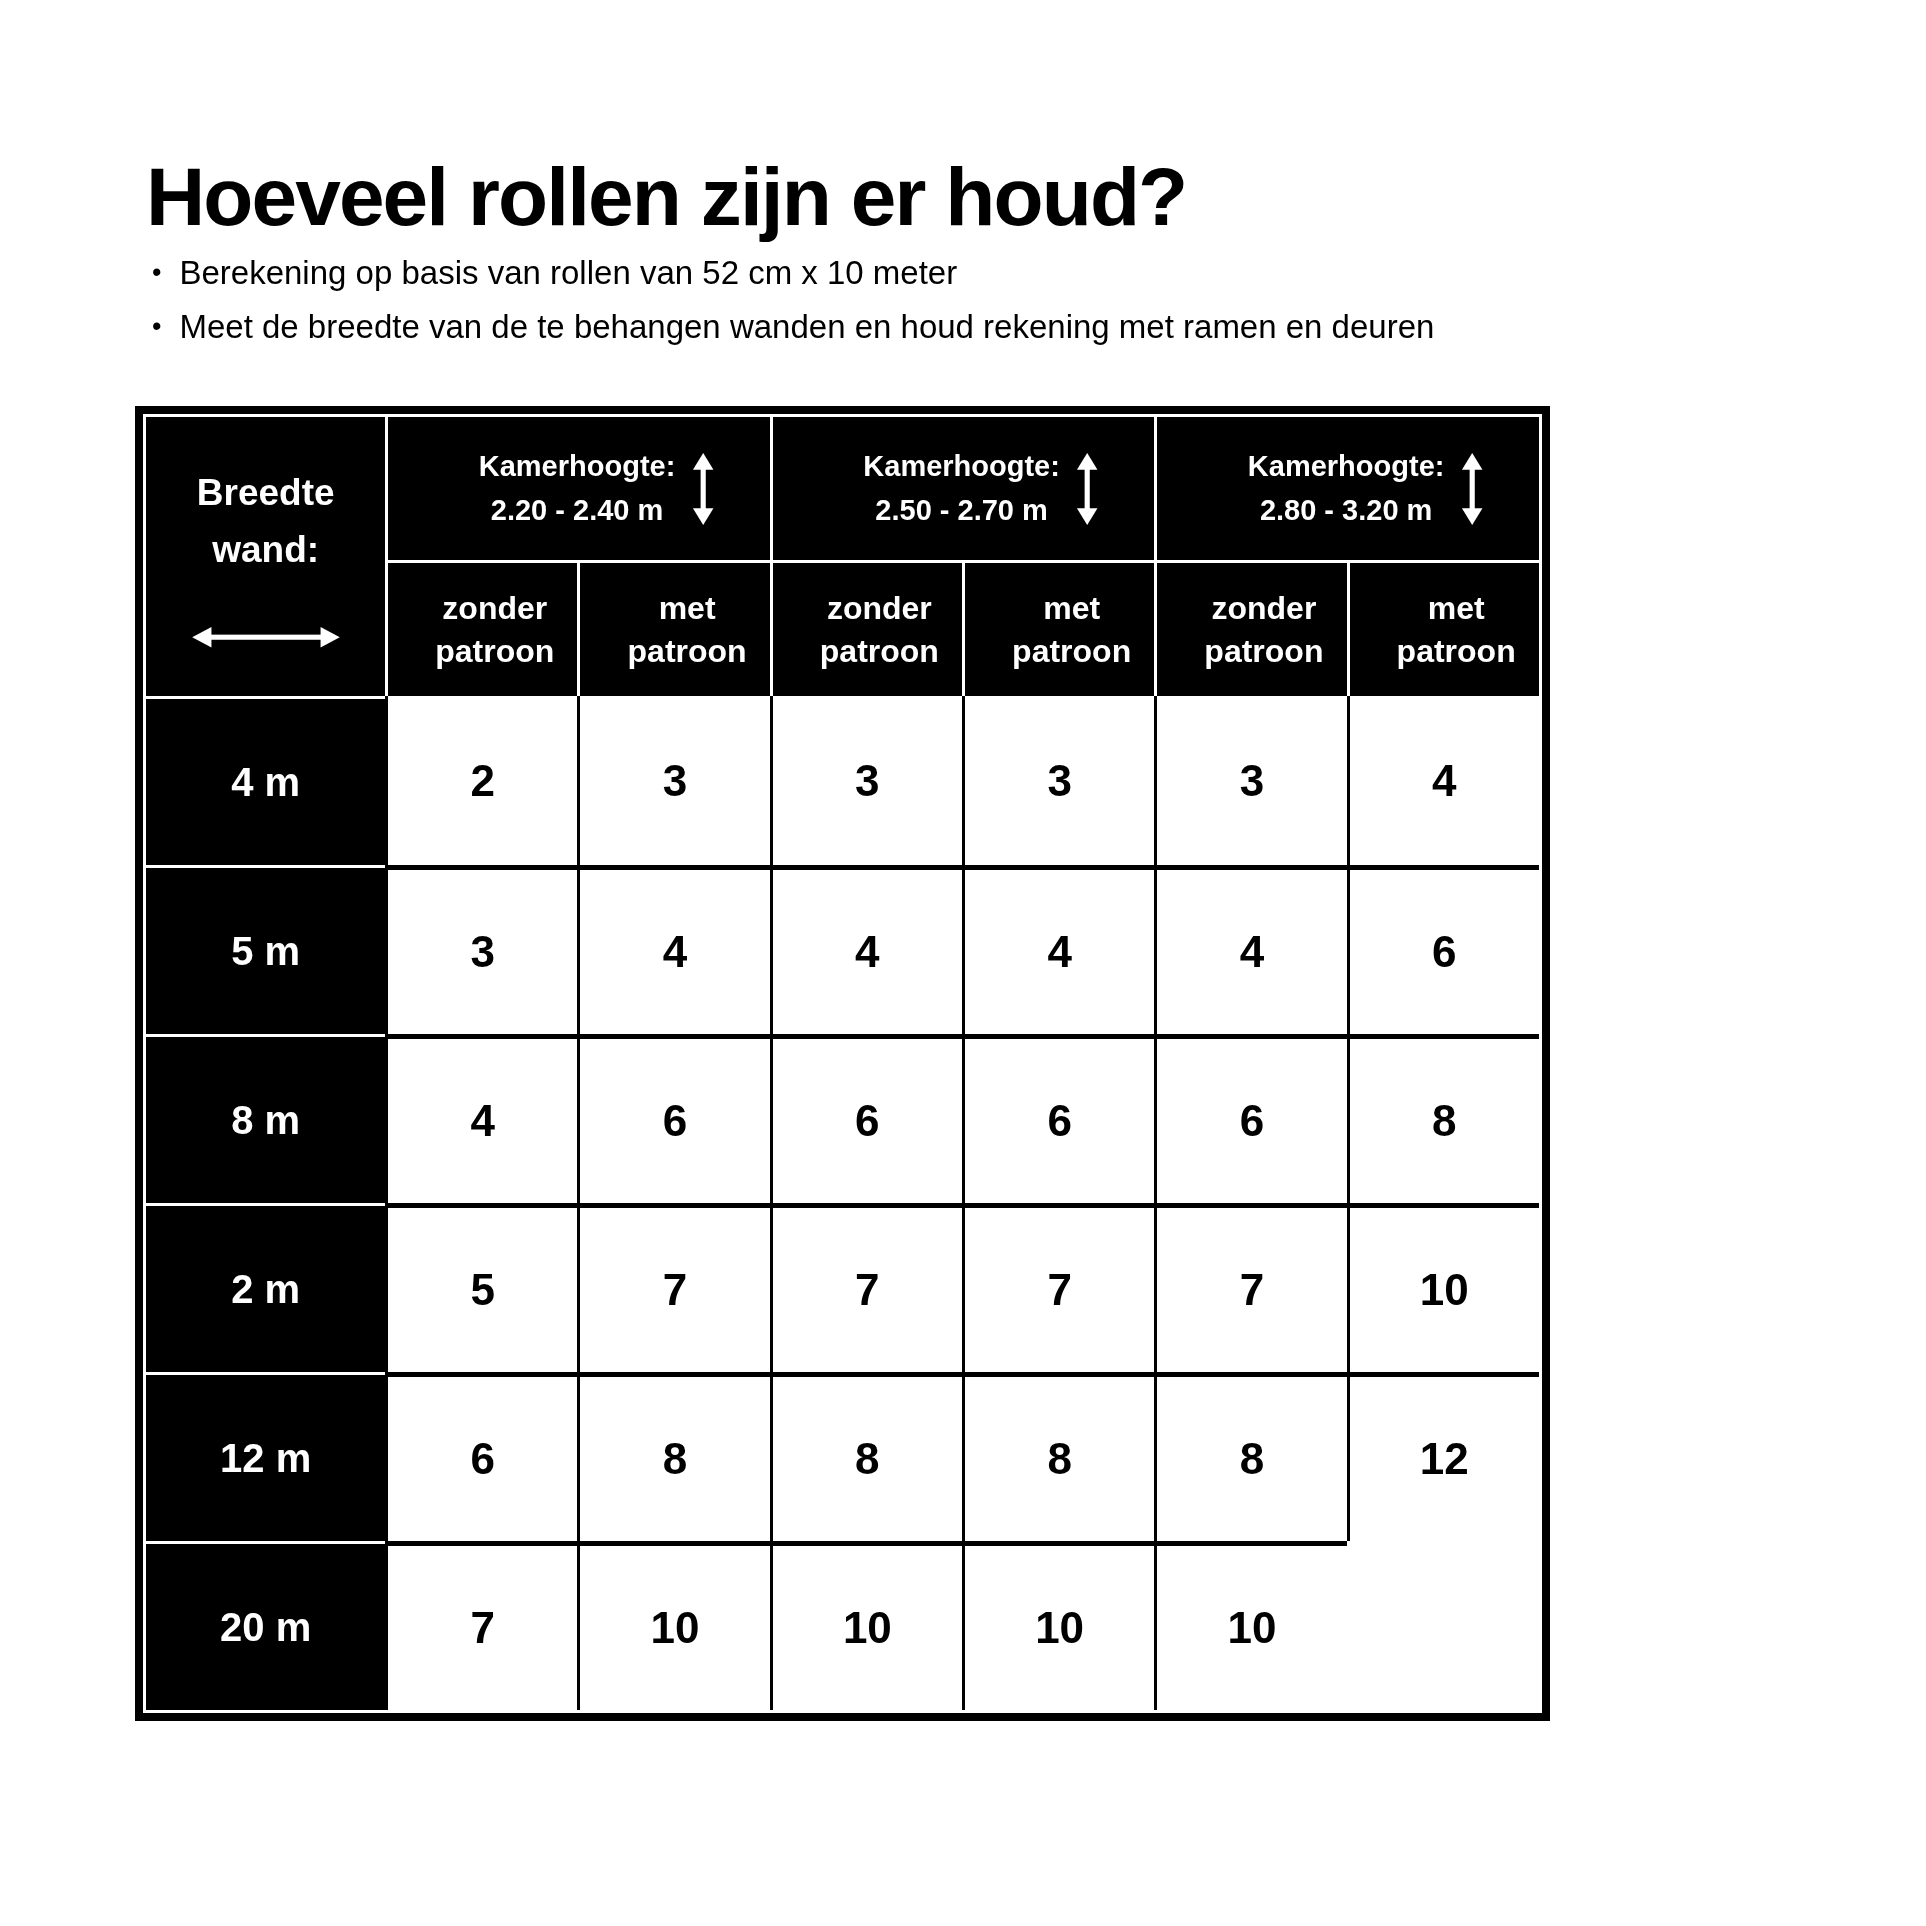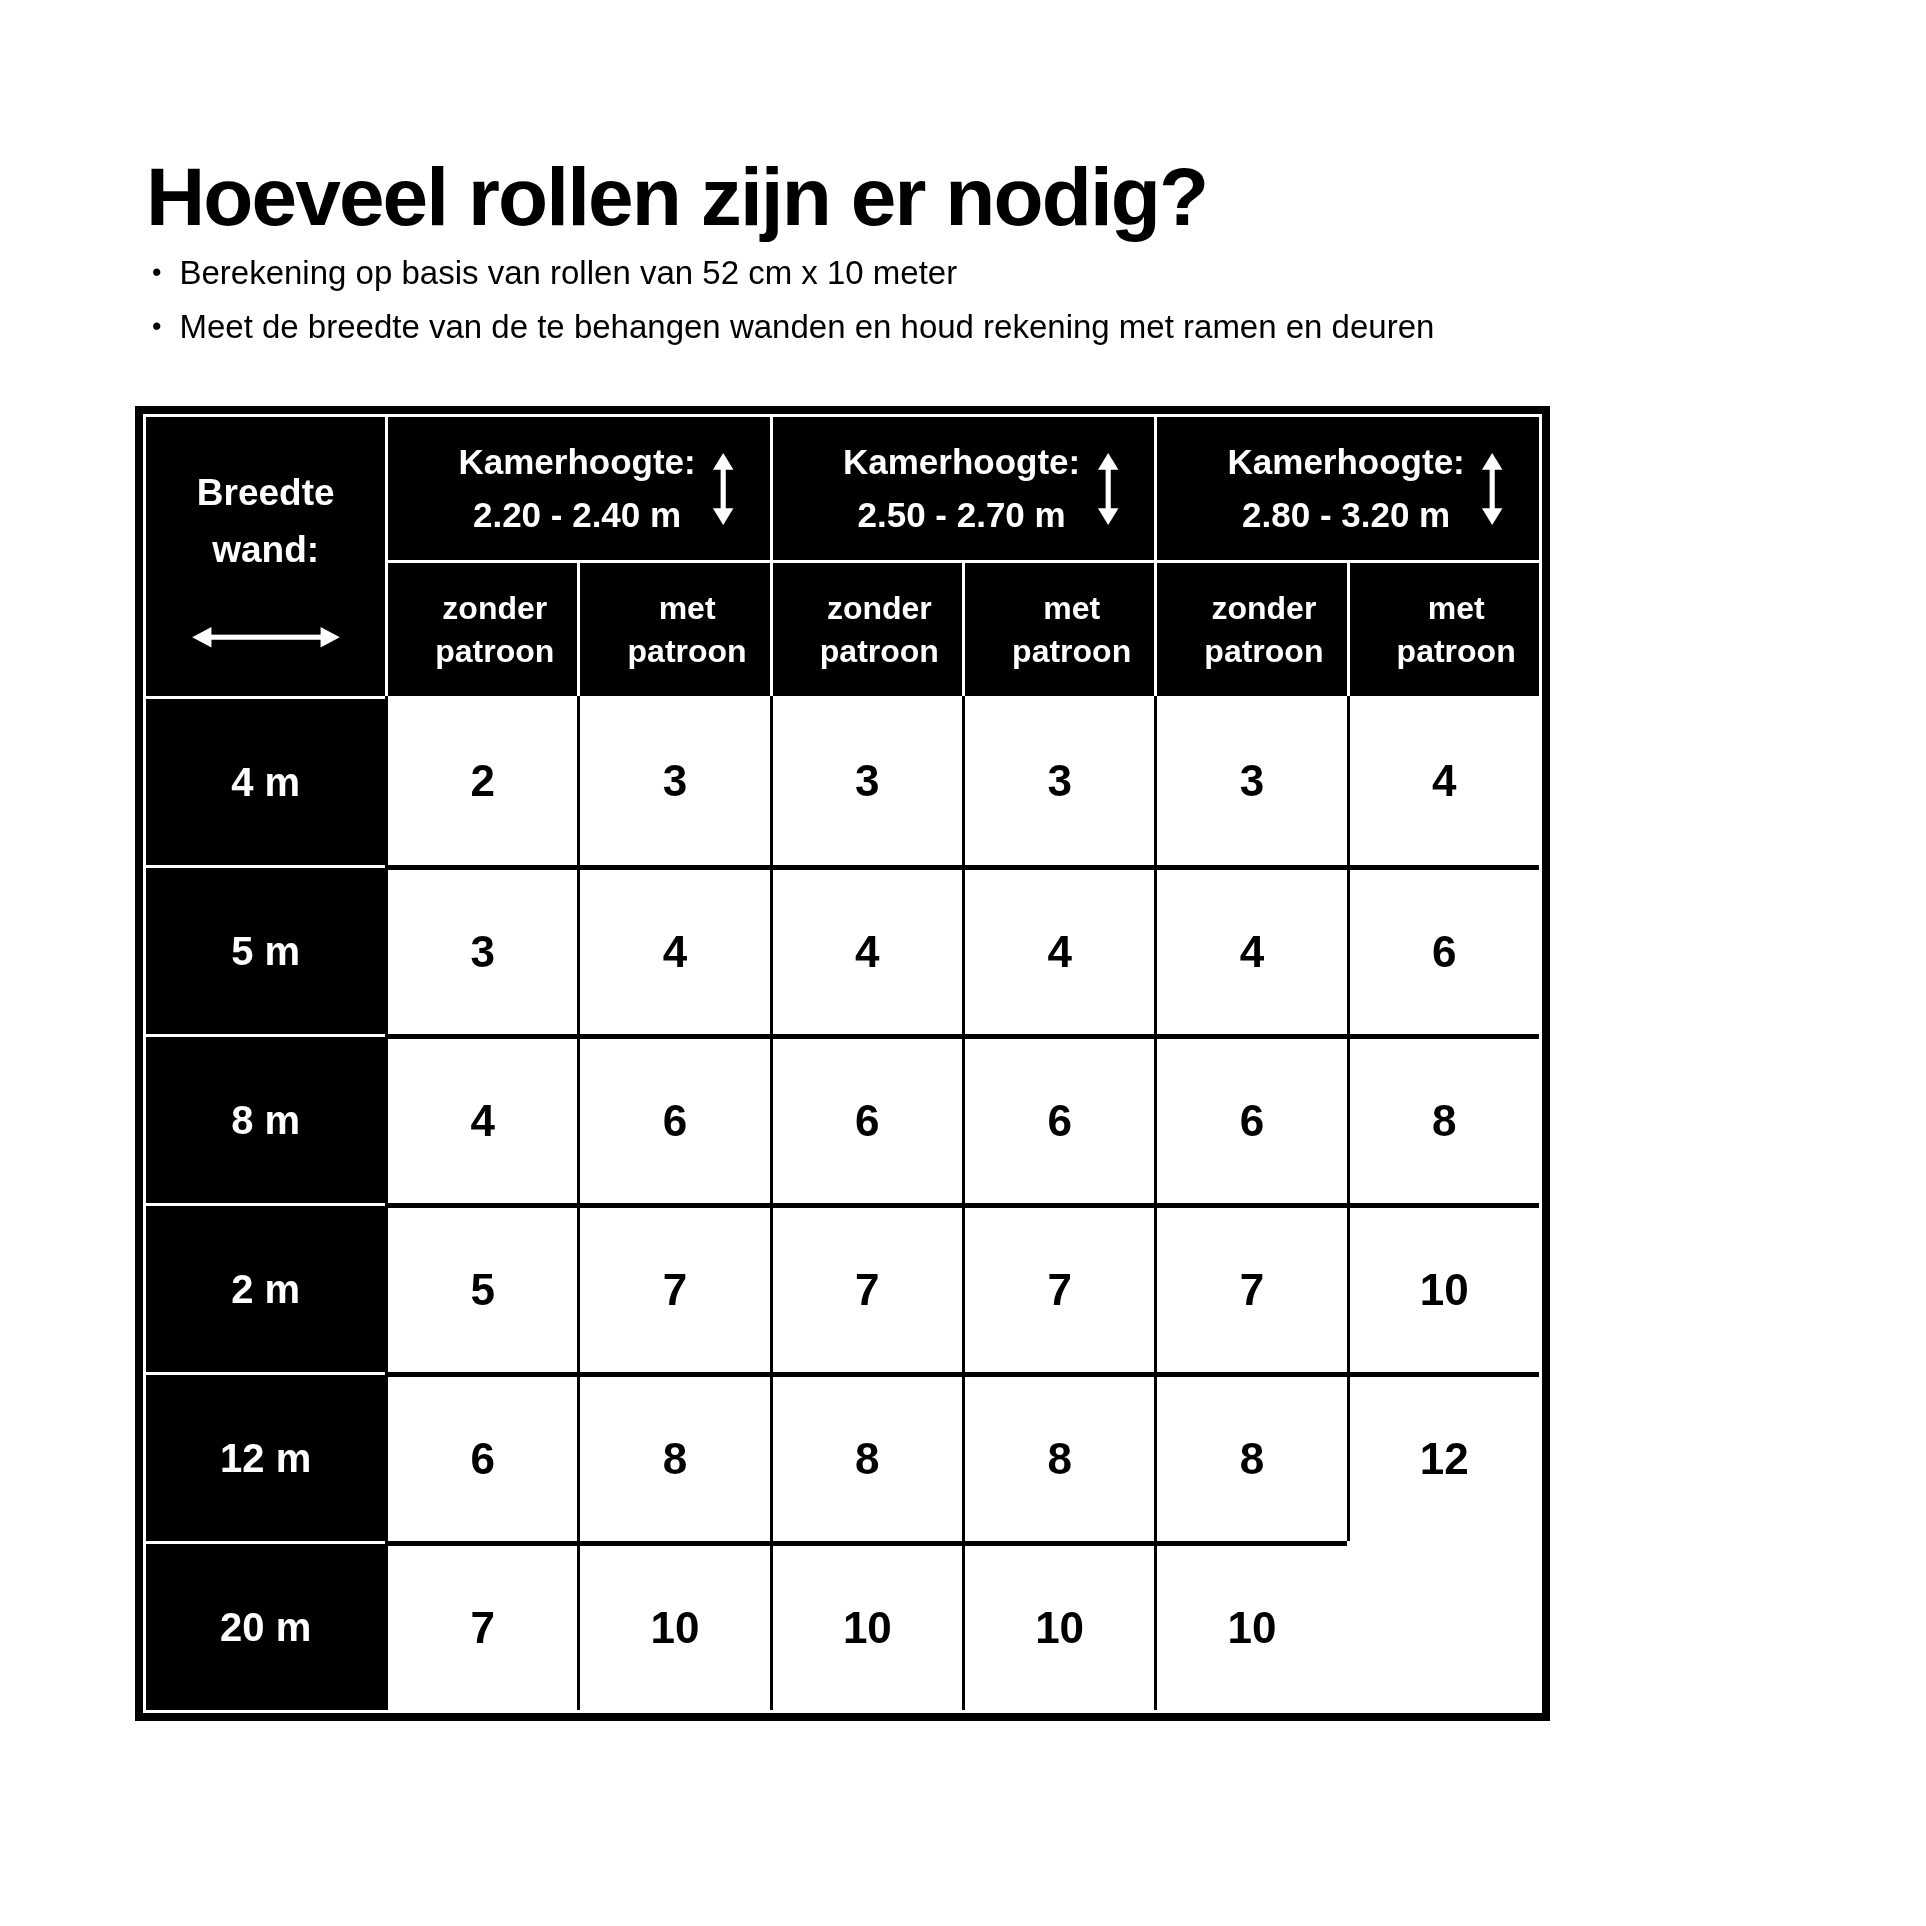--- a/index.html
+++ b/index.html
@@ -46,21 +46,21 @@
     flex-direction: column;
   }
   .corner .clabel { font-size: 37px; line-height: 1.55; white-space: pre-line; }
   .corner svg { margin-top: 46px; }
 
   .group {
     grid-column: span 2;
     border-left: 3.2px solid #fff;
     gap: 15.4px;
   }
-  .group .glines { font-size: 35px; line-height: 1.5; margin-left: 36px; }
+  .group .glines { font-size: 29px; line-height: 1.5; margin-left: 36px; }
 
   .sub {
     border-left: 3.2px solid #fff;
     border-top: 3.2px solid #fff;
     font-size: 32px; line-height: 1.35; white-space: pre-line; padding-left: 24px;
   }
 
   .rowhead {
     border-top: 3.2px solid #fff;
     font-size: 40px;
@@ -70,21 +70,21 @@
     background: #fff; color: #000;
     display: flex; align-items: center; justify-content: center;
     font-weight: 700; font-size: 44px;
     border-left: 3.2px solid #000;
   }
   .data.sep { border-top: 5.8px solid #000; }
 </style>
 </head>
 <body>
 
-<h1 class="title">Hoeveel rollen zijn er nodig?</h1>
+<h1 class="title">Hoeveel rollen zijn er houd?</h1>
 
 <div class="bullets">
   <div class="bullet">
     <span class="dot">•</span>
     <span>Berekening op basis van rollen van 52 cm x 10 meter</span>
   </div>
   <div class="bullet">
     <span class="dot">•</span>
     <span>Meet de breedte van de te behangen wanden en houd rekening met ramen en deuren</span>
   </div>

